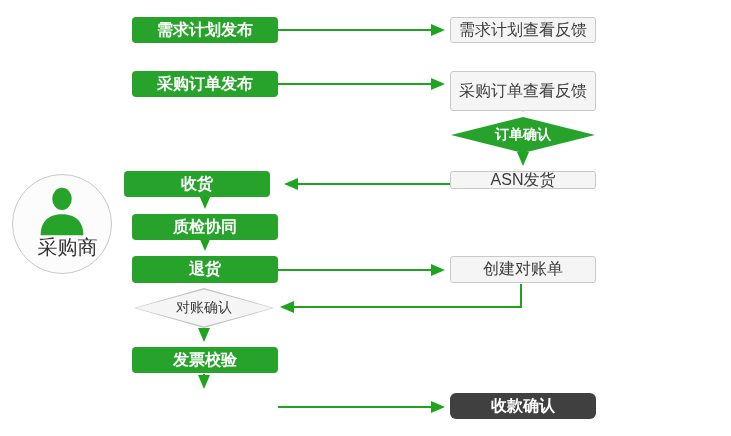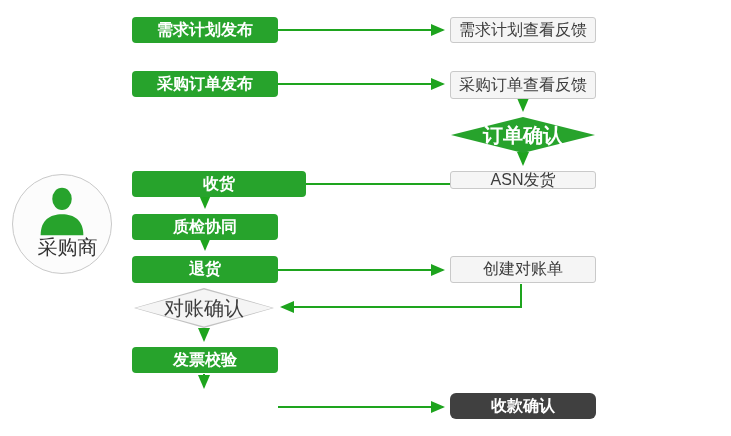--- a/index.html
+++ b/index.html
@@ -12,21 +12,21 @@
         font-size:16px;box-sizing:border-box;}
   .node.green{background:#27a32c;color:#ffffff;font-weight:bold;border-radius:4px;}
   .node.gray{background:#f5f5f5;color:#3d3d3d;border:1px solid #c9c9c9;border-radius:3px;}
   .node.red{background:#404040;color:#ffffff;font-weight:bold;border-radius:6px;}
 
   .diamond{position:absolute;}
   .diamond .shape{position:absolute;inset:0;
         clip-path:polygon(50% 0,100% 50%,50% 100%,0 50%);}
   .diamond .shape.inner{inset:1.4px;}
   .diamond .lbl{position:absolute;inset:0;display:flex;align-items:center;justify-content:center;
-        font-size:20px;}
+        font-size:14px;}
   .diamond.green-d .shape{background:#27a32c;}
   .diamond.green-d .lbl{color:#ffffff;font-weight:bold;}
   .diamond.gray-d .shape.outer{background:#c2c2c2;}
   .diamond.gray-d .shape.inner{background:#f5f5f5;}
   .diamond.gray-d .lbl{color:#3d3d3d;}
 
   .actor{position:absolute;border-radius:50%;background:#fcfcfc;border:1px solid #c9c9c9;
         box-sizing:border-box;}
   .actor .icon{position:absolute;left:0;right:0;top:11px;display:flex;justify-content:center;}
   .actor .alabel{position:absolute;left:11px;right:0;bottom:12px;text-align:center;
@@ -54,34 +54,34 @@
       <path d="M278,270 H443" marker-end="url(#ah)"></path>
       <path d="M521,284 V307 H282" marker-end="url(#ah)"></path>
       <path d="M204,329 V340" marker-end="url(#ah)"></path>
       <path d="M204,374 V387" marker-end="url(#ah)"></path>
       <path d="M278,407 H443" marker-end="url(#ah)"></path>
     </g>
   </svg>
 
   <div class="node green" style="left:132px;top:17px;width:146px;height:26px;">需求计划发布</div>
   <div class="node green" style="left:132px;top:71px;width:146px;height:26px;">采购订单发布</div>
-  <div class="node green" style="left:132px;top:171px;width:174px;height:26px;">收货</div>
+  <div class="node green" style="left:124px;top:171px;width:146px;height:26px;">收货</div>
   <div class="node green" style="left:132px;top:214px;width:146px;height:26px;">质检协同</div>
   <div class="node green" style="left:132px;top:256px;width:146px;height:27px;">退货</div>
 
   <div class="diamond gray-d" style="left:134px;top:288px;width:140px;height:40px;">
     <div class="shape outer"></div>
     <div class="shape inner"></div>
     <div class="lbl">对账确认</div>
   </div>
 
   <div class="node green" style="left:132px;top:347px;width:146px;height:26px;">发票校验</div>
 
   <div class="node gray" style="left:450px;top:17px;width:146px;height:26px;">需求计划查看反馈</div>
-  <div class="node gray" style="left:450px;top:71px;width:146px;height:28px;">采购订单查看反馈</div>
+  <div class="node gray" style="left:450px;top:71px;width:146px;height:40px;">采购订单查看反馈</div>
 
   <div class="diamond green-d" style="left:451px;top:117px;width:144px;height:36px;">
     <div class="shape"></div>
     <div class="lbl">订单确认</div>
   </div>
 
   <div class="node gray" style="left:450px;top:171px;width:146px;height:18px;">ASN发货</div>
   <div class="node gray" style="left:450px;top:256px;width:146px;height:27px;">创建对账单</div>
   <div class="node red" style="left:450px;top:393px;width:146px;height:26px;">收款确认</div>
 

